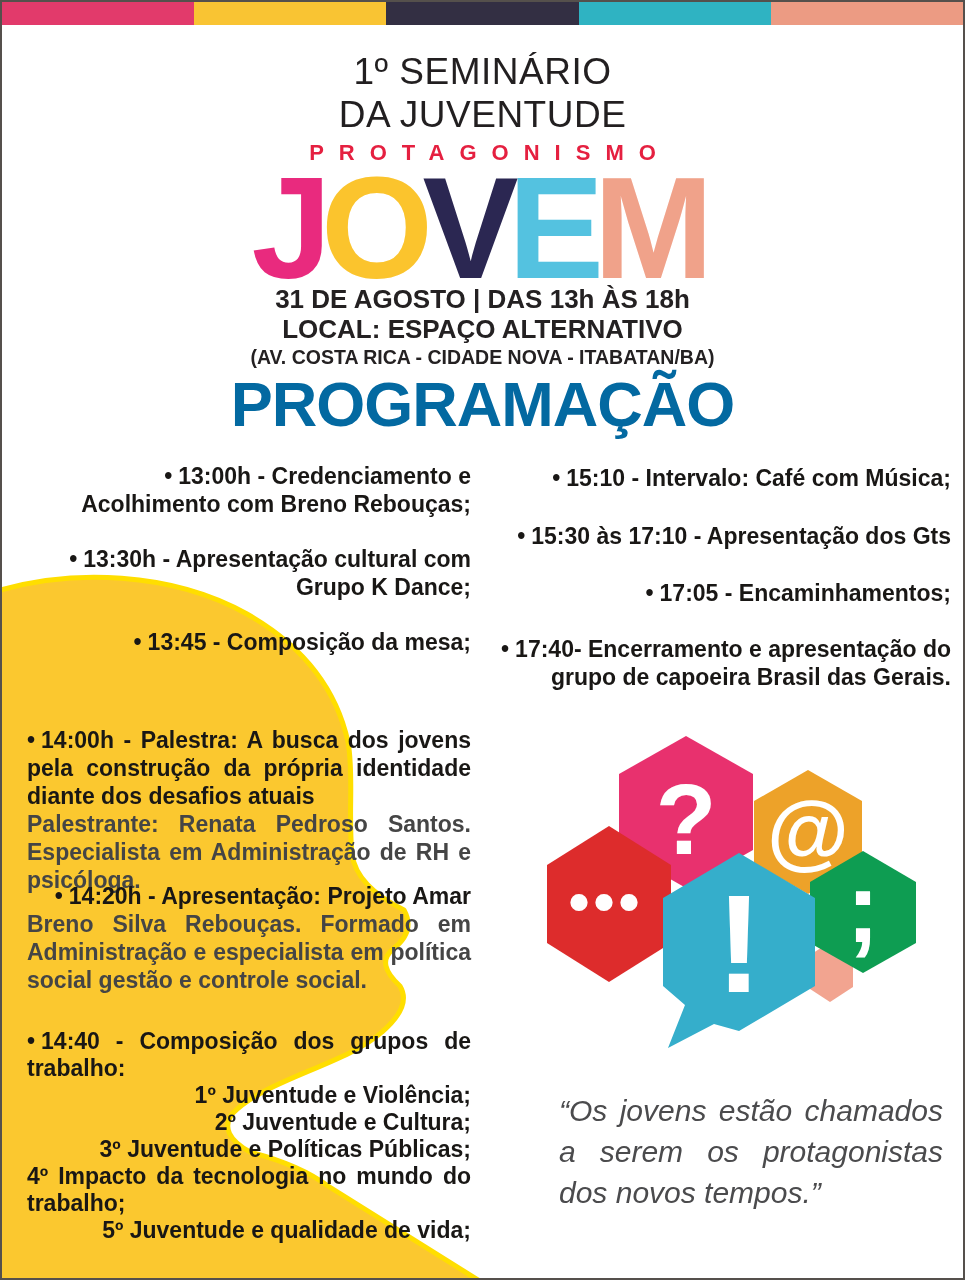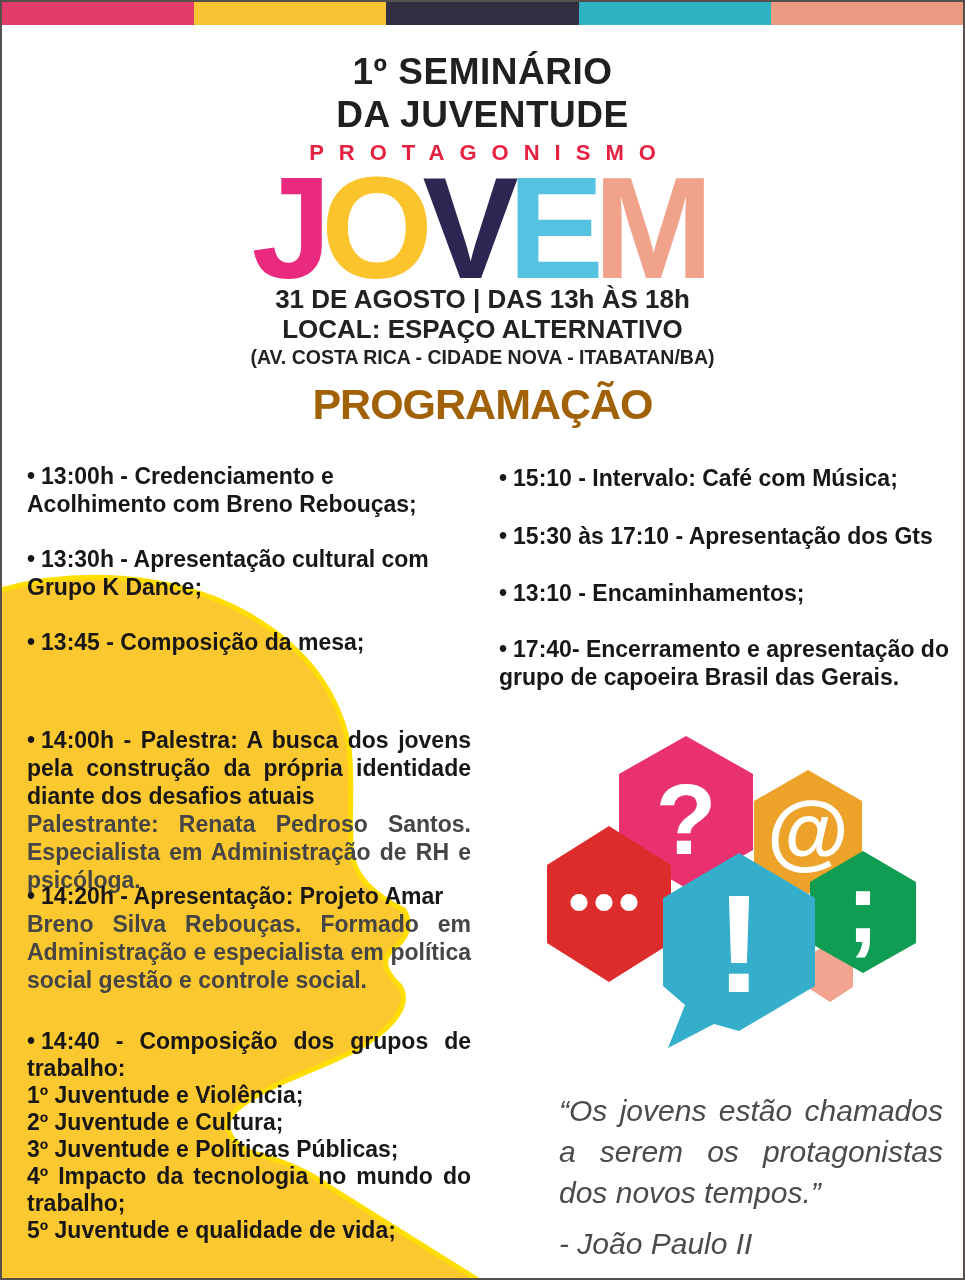--- a/index.html
+++ b/index.html
@@ -8,42 +8,42 @@
     background:#ffffff; overflow:hidden; box-sizing:border-box;
     border:2px solid #55504c;
     font-family:"Liberation Sans","DejaVu Sans",sans-serif;
     color:#1b1917;
   }
   
   .top-bar{position:absolute;left:0;top:0;width:100%;height:23px;display:flex;}
   .top-bar .seg{flex:1 1 0;height:100%;}
   
   .hdr{position:absolute;left:0;right:0;text-align:center;}
-  .title{top:48px;font-size:37px;line-height:43px;font-weight:700;letter-spacing:.5px;color:#221f20;}
+  .title{top:48px;font-size:37px;line-height:43px;font-weight:400;letter-spacing:.5px;color:#221f20;}
   .kicker{top:138px;font-size:22px;font-weight:700;letter-spacing:15px;text-indent:15px;}
   .wordmark{top:155px;line-height:1;white-space:nowrap;text-align:center;}
   .wordmark span{
     display:inline-block;position:relative;font-size:144px;font-weight:700;
     letter-spacing:0;margin-left:-15px;line-height:1;
   }
   .wordmark span:first-child{margin-left:0;}
   .wm-j{z-index:1}.wm-o{z-index:2}.wm-v{z-index:4}.wm-e{z-index:3}.wm-m{z-index:5}
   .dateline{top:282px;font-size:26px;font-weight:700;color:#242122;}
   .locline{top:312px;font-size:26px;font-weight:700;color:#242122;}
   .addrline{top:344px;font-size:19.5px;font-weight:700;color:#242122;}
-  .progtitle{top:366px;font-size:43px;line-height:72px;font-weight:700;letter-spacing:-1px;color:#a16207;}
+  .progtitle{top:366px;font-size:63px;line-height:72px;font-weight:700;letter-spacing:-1px;color:#0369a1;}
   
   .bg-svg{position:absolute;left:0;top:0;z-index:0;pointer-events:none;}
   .fg{z-index:2;}
   
   .sched-item{
     position:absolute;left:25px;width:444px;z-index:2;
     font-size:23px;line-height:28px;font-weight:700;color:#191715;
   }
-  .sched-item p{margin:0;}
+  .sched-item p{margin:0;text-align:right;}
   .sched-item .detail{font-weight:700;color:#454545;text-align:justify;}
   .sched-item .jst{text-align:justify;}
   .sched-right{left:497px;width:452px;}
   .blt{display:inline-block;margin-right:6px;}
   .sublist p{margin:0;}
   
   .hex-svg{position:absolute;left:540px;top:710px;z-index:1;}
   .hex-glyph{
     font-family:"Liberation Sans","DejaVu Sans",sans-serif;
     font-weight:700; fill:#ffffff; text-anchor:middle;
@@ -137,21 +137,21 @@
     </div>
   </div>
 
   <div class="sched-item sched-right" style="top:462px">
     <p><span class="blt">•</span><span>15:10 - Intervalo: Café com Música;</span></p>
   </div>
   <div class="sched-item sched-right" style="top:520px">
     <p><span class="blt">•</span><span>15:30 às 17:10 - Apresentação dos Gts</span></p>
   </div>
   <div class="sched-item sched-right" style="top:577px">
-    <p><span class="blt">•</span><span>13:10 - Encaminhamentos;</span></p>
+    <p><span class="blt">•</span><span>17:05 - Encaminhamentos;</span></p>
   </div>
   <div class="sched-item sched-right" style="top:633px">
     <p><span class="blt">•</span><span>17:40- Encerramento e apresentação do grupo de capoeira Brasil das Gerais.</span></p>
   </div>
 
   <svg class="hex-svg" width="390" height="350" viewBox="540 710 390 350" aria-hidden="true">
 
     <polygon points="684,734 751,772 751,848 684,886 617,848 617,772" style="fill: rgb(232, 49, 110);"></polygon>
 
     <polygon points="806,768 860,799 860,861 806,892 752,861 752,799" style="fill: rgb(237, 162, 41);"></polygon>
@@ -166,16 +166,15 @@
 
     <text class="hex-glyph" x="684" y="852" font-size="100">?</text>
     <text class="hex-glyph" x="806" y="858" font-size="84">@</text>
     <text class="hex-glyph" x="604" y="920" font-size="60" letter-spacing="4">•••</text>
     <text class="hex-glyph" x="861" y="940" font-size="100">;</text>
     <text class="hex-glyph" x="737" y="990" font-size="140">!</text>
   </svg>
 
   <div class="quote">
     <p class="qtext">“Os jovens estão chamados a serem os protagonistas dos novos tempos.”</p>
-    <p>- João Paulo II</p>
   </div>
 
 </div>
 
 </body></html>

